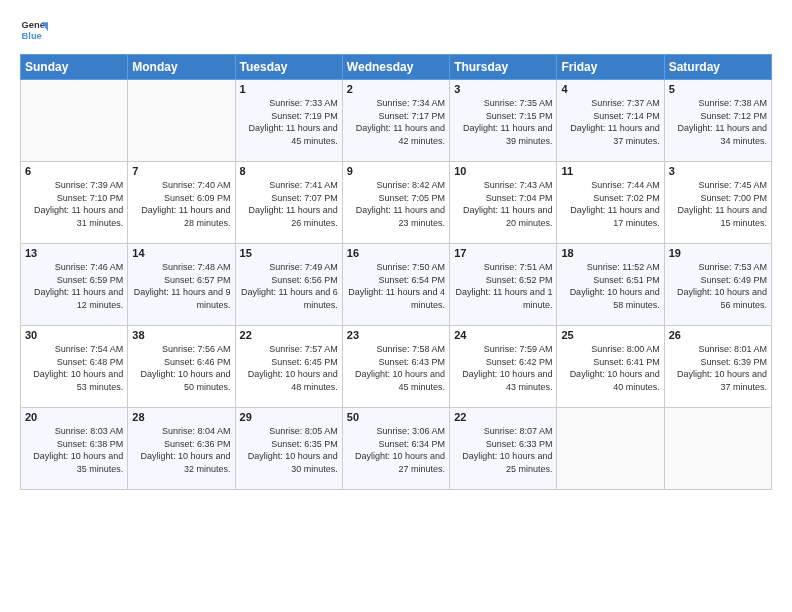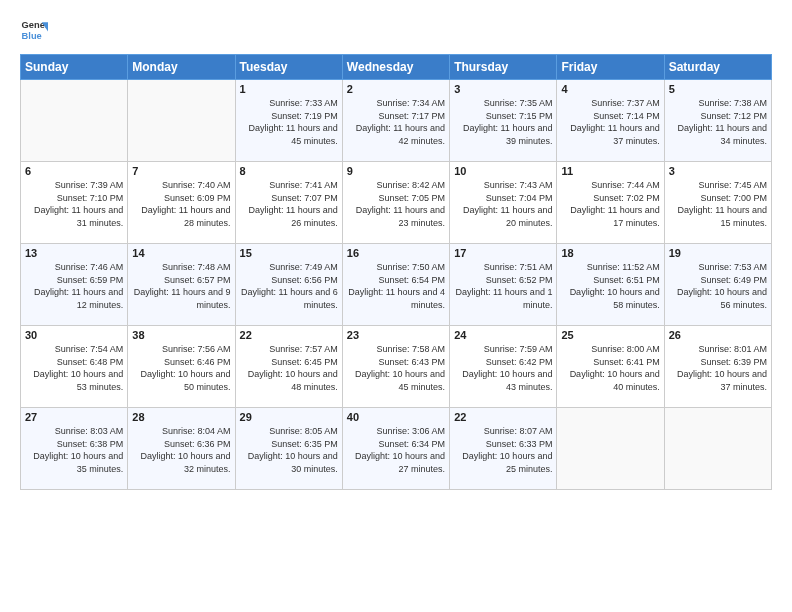--- a/index.html
+++ b/index.html
@@ -279,39 +279,39 @@
           </td>
           <td>
             <span class="day-num">26</span>
             <div class="day-info">Sunrise: 8:01 AM
 Sunset: 6:39 PM
 Daylight: 10 hours and 37 minutes.</div>
           </td>
         </tr>
         <tr>
           <td>
-            <span class="day-num">27</span>
+            <span class="day-num">20</span>
             <div class="day-info">Sunrise: 8:03 AM
 Sunset: 6:38 PM
 Daylight: 10 hours and 35 minutes.</div>
           </td>
           <td>
             <span class="day-num">28</span>
             <div class="day-info">Sunrise: 8:04 AM
 Sunset: 6:36 PM
 Daylight: 10 hours and 32 minutes.</div>
           </td>
           <td>
             <span class="day-num">29</span>
             <div class="day-info">Sunrise: 8:05 AM
 Sunset: 6:35 PM
 Daylight: 10 hours and 30 minutes.</div>
           </td>
           <td>
-            <span class="day-num">40</span>
+            <span class="day-num">50</span>
             <div class="day-info">Sunrise: 3:06 AM
 Sunset: 6:34 PM
 Daylight: 10 hours and 27 minutes.</div>
           </td>
           <td>
             <span class="day-num">22</span>
             <div class="day-info">Sunrise: 8:07 AM
 Sunset: 6:33 PM
 Daylight: 10 hours and 25 minutes.</div>
           </td>

